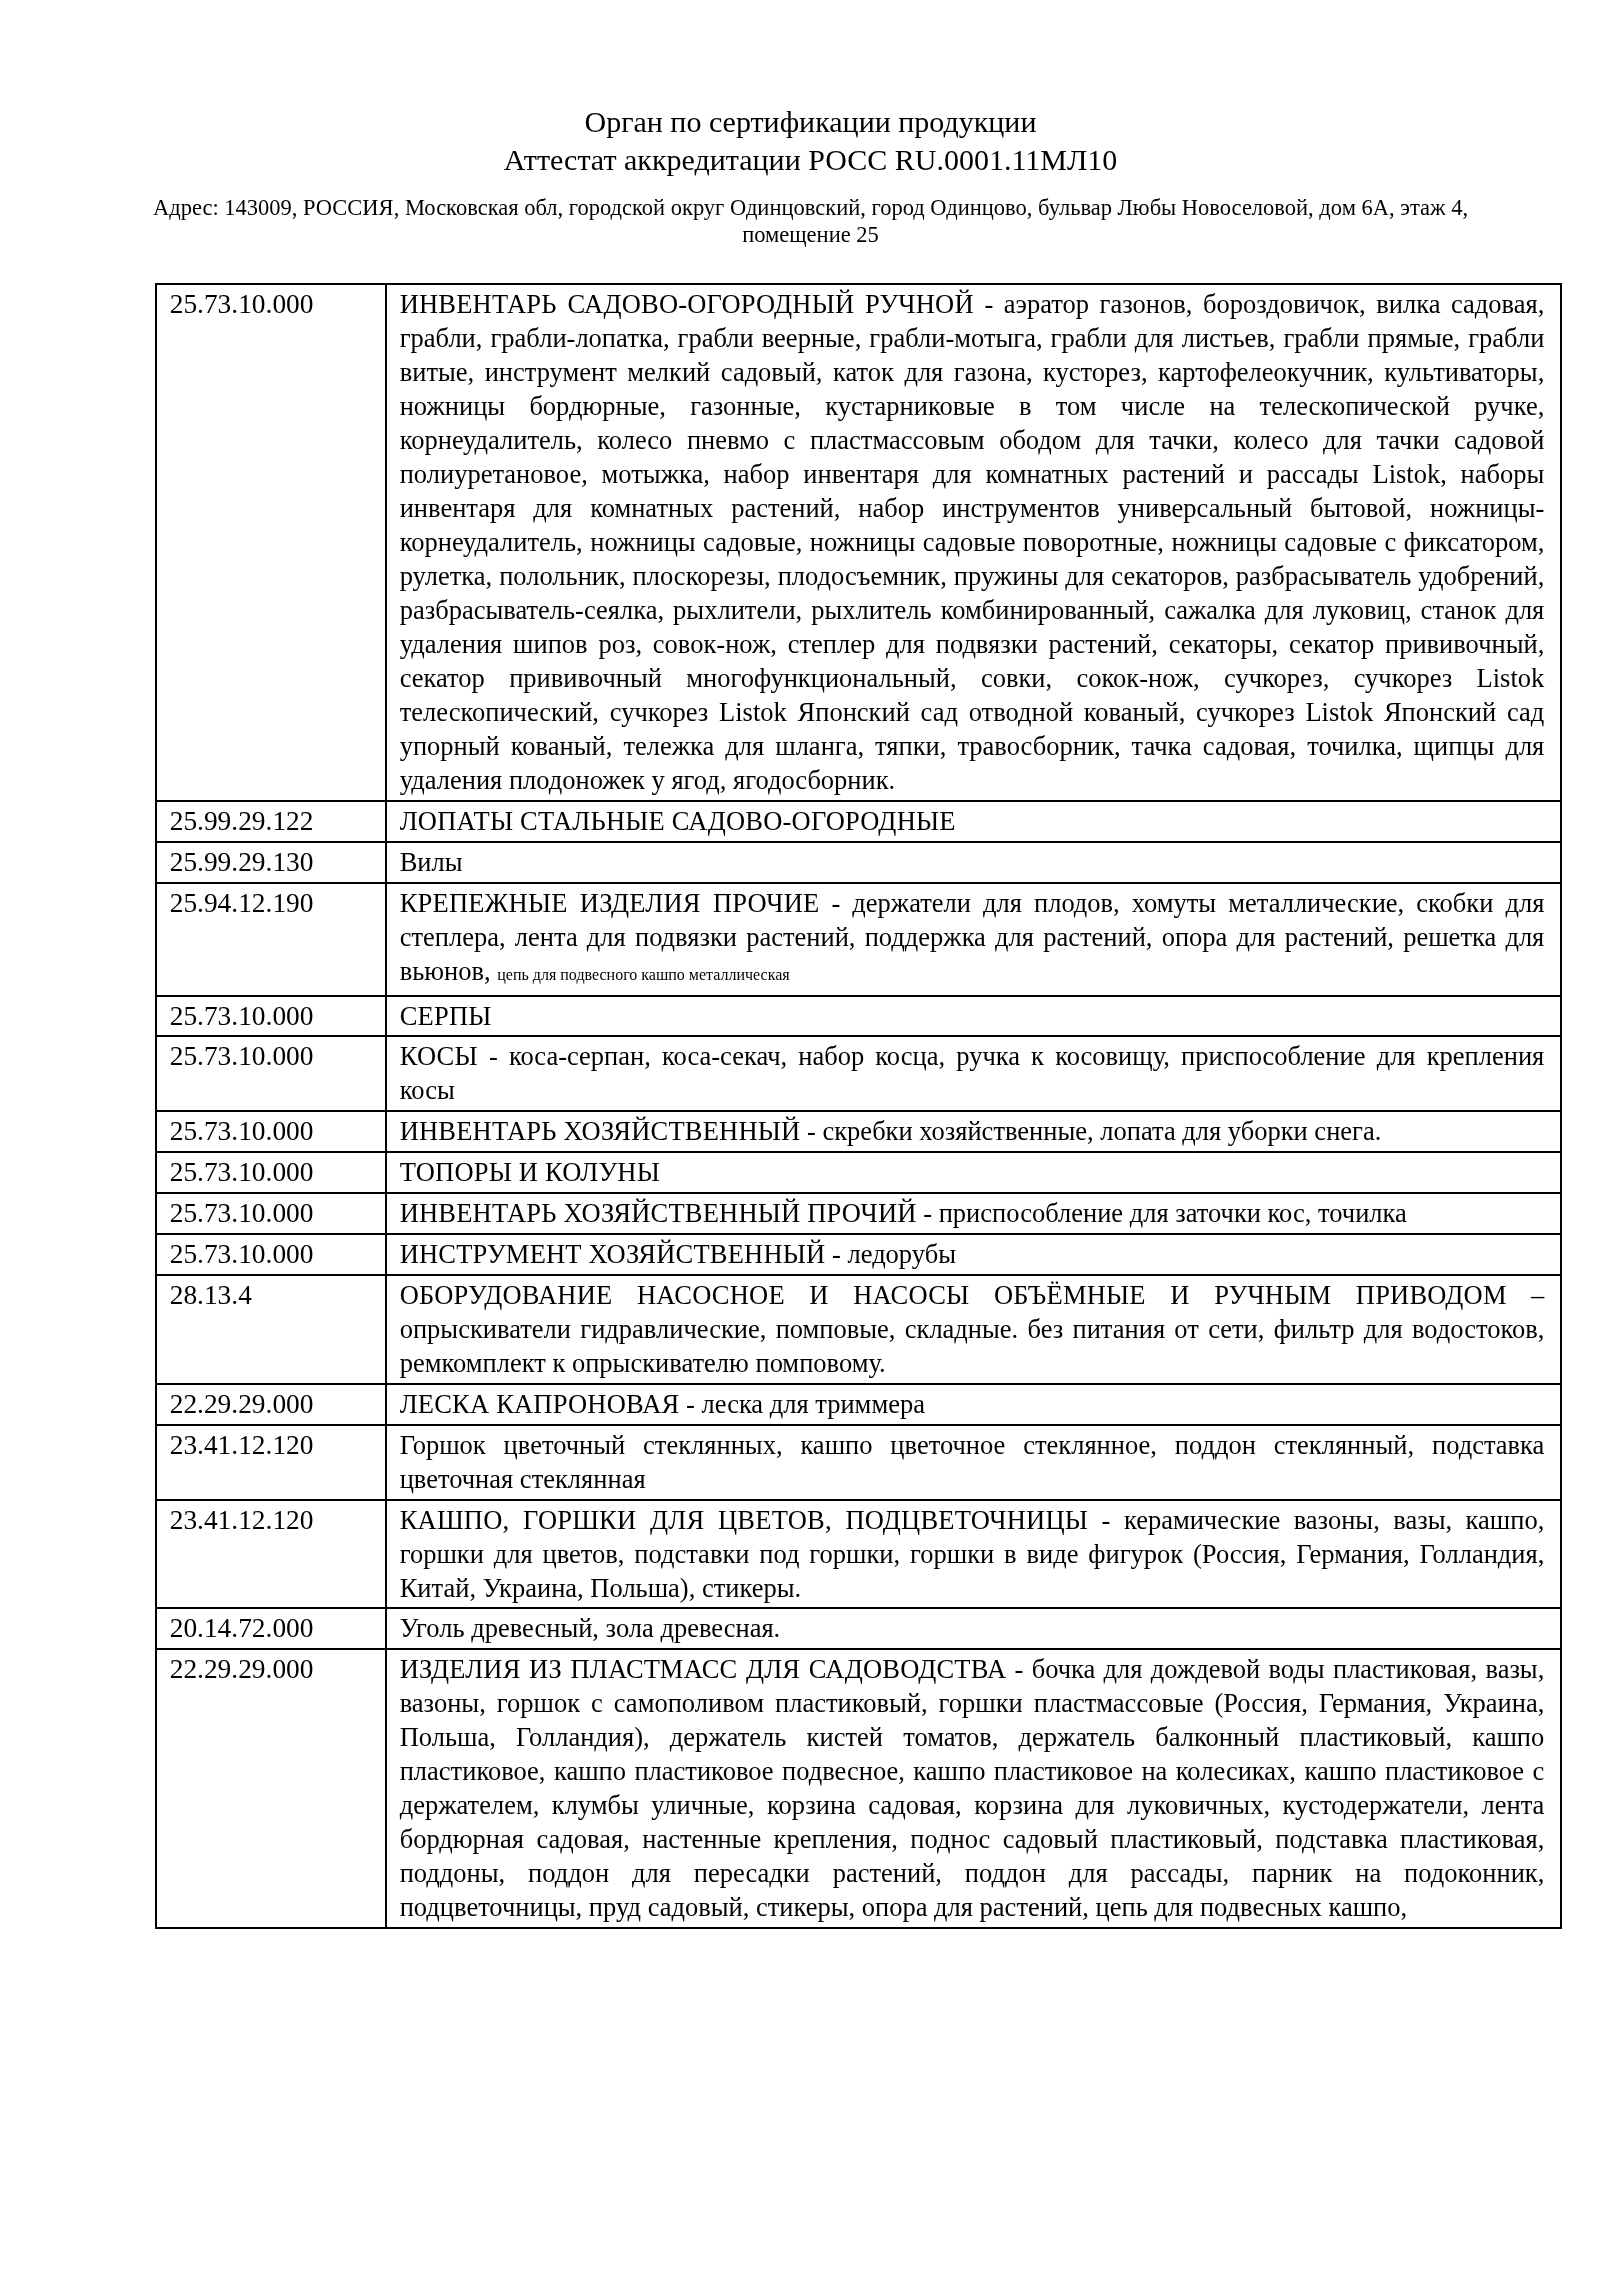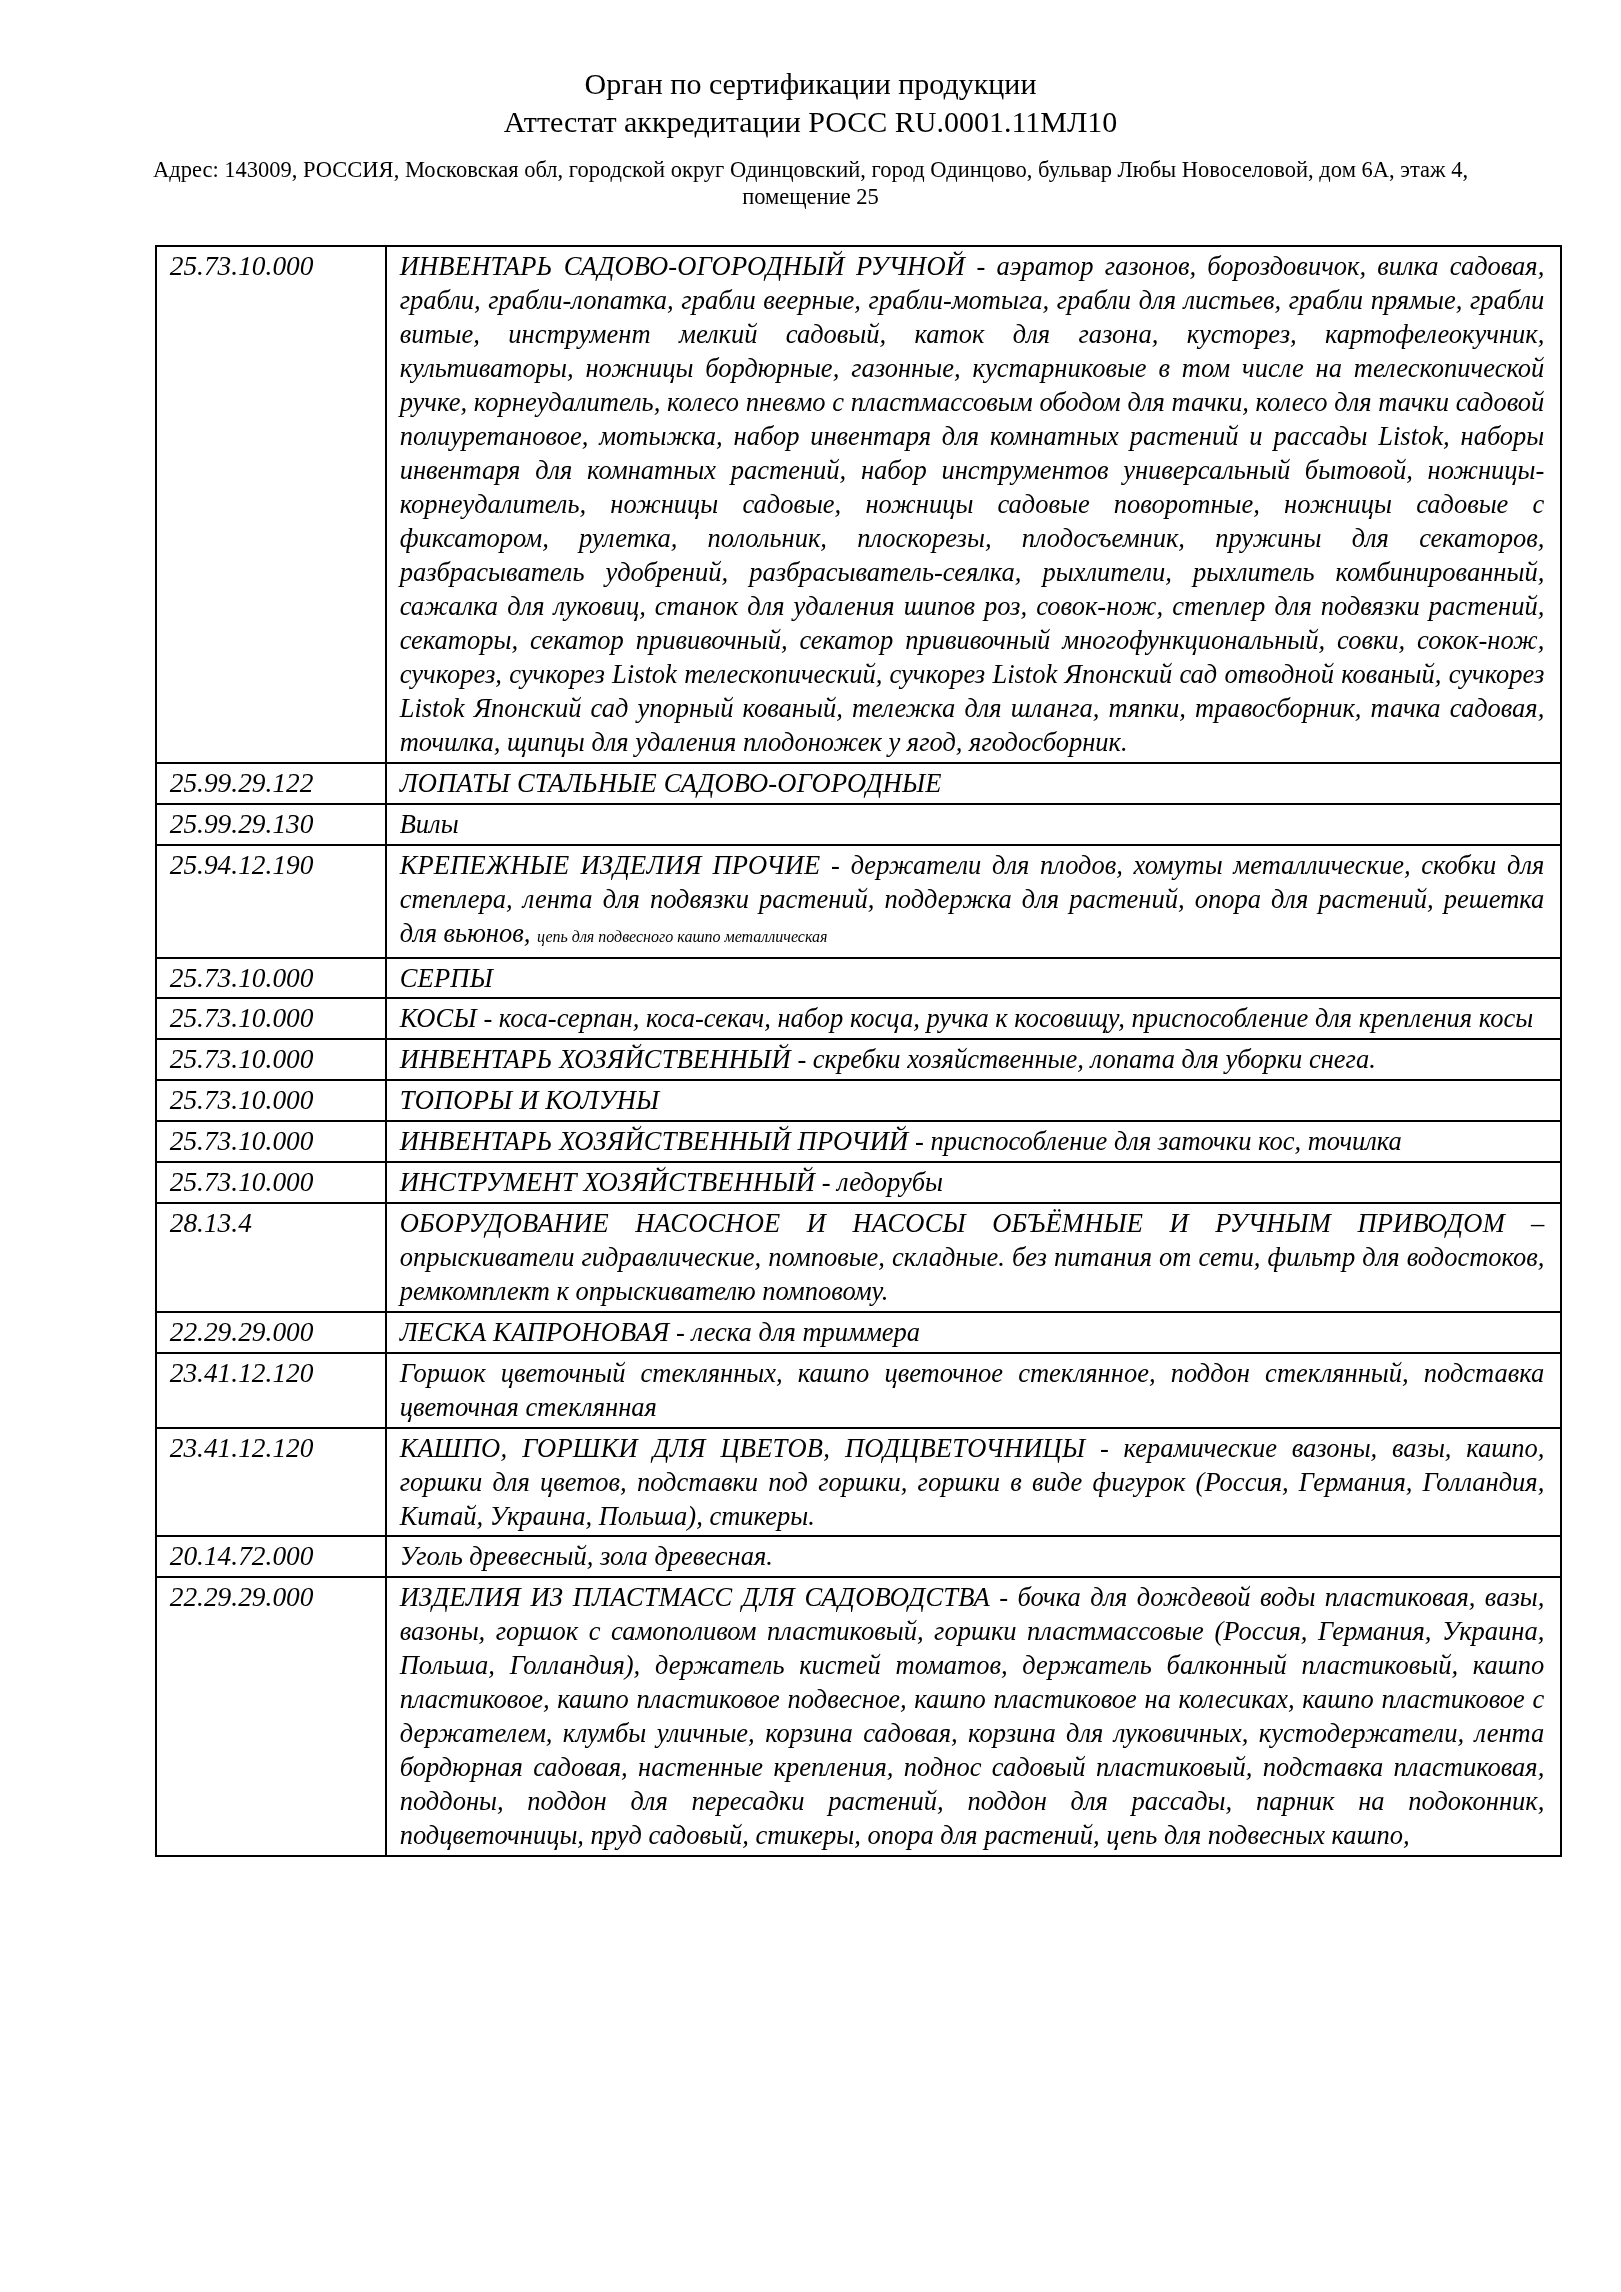--- a/index.html
+++ b/index.html
@@ -9,21 +9,21 @@
     color: #000000;
     font-family: "Liberation Serif", "DejaVu Serif", serif;
   }
   .page {
     position: relative;
     width: 1621px; height: 2293px;
     overflow: hidden;
     background: #ffffff;
   }
   .doc-header {
-    padding-top: 65px;
+    padding-top: 103px;
     text-align: center;
   }
   .doc-title-line {
     font-size: 30px;
     line-height: 38px;
     white-space: nowrap;
   }
   .doc-address {
     font-size: 22.5px;
     line-height: 26.5px;
@@ -32,21 +32,20 @@
   }
   .doc-contact {
     font-size: 22.5px;
     line-height: 26.5px;
   }
   table.codes {
     border-collapse: collapse;
     table-layout: fixed;
     margin: 35px 6px 0 155px;
     width: 1407px;
-    font-style: italic;
   }
   table.codes col.c1 { width: 230px; }
   table.codes td {
     border: 2.9px solid #000000;
     vertical-align: top;
     padding: 2px 15.7px 2.9px 12.7px;
   }
   td.code-cell {
     font-size: 27.4px;
     line-height: 34px;

